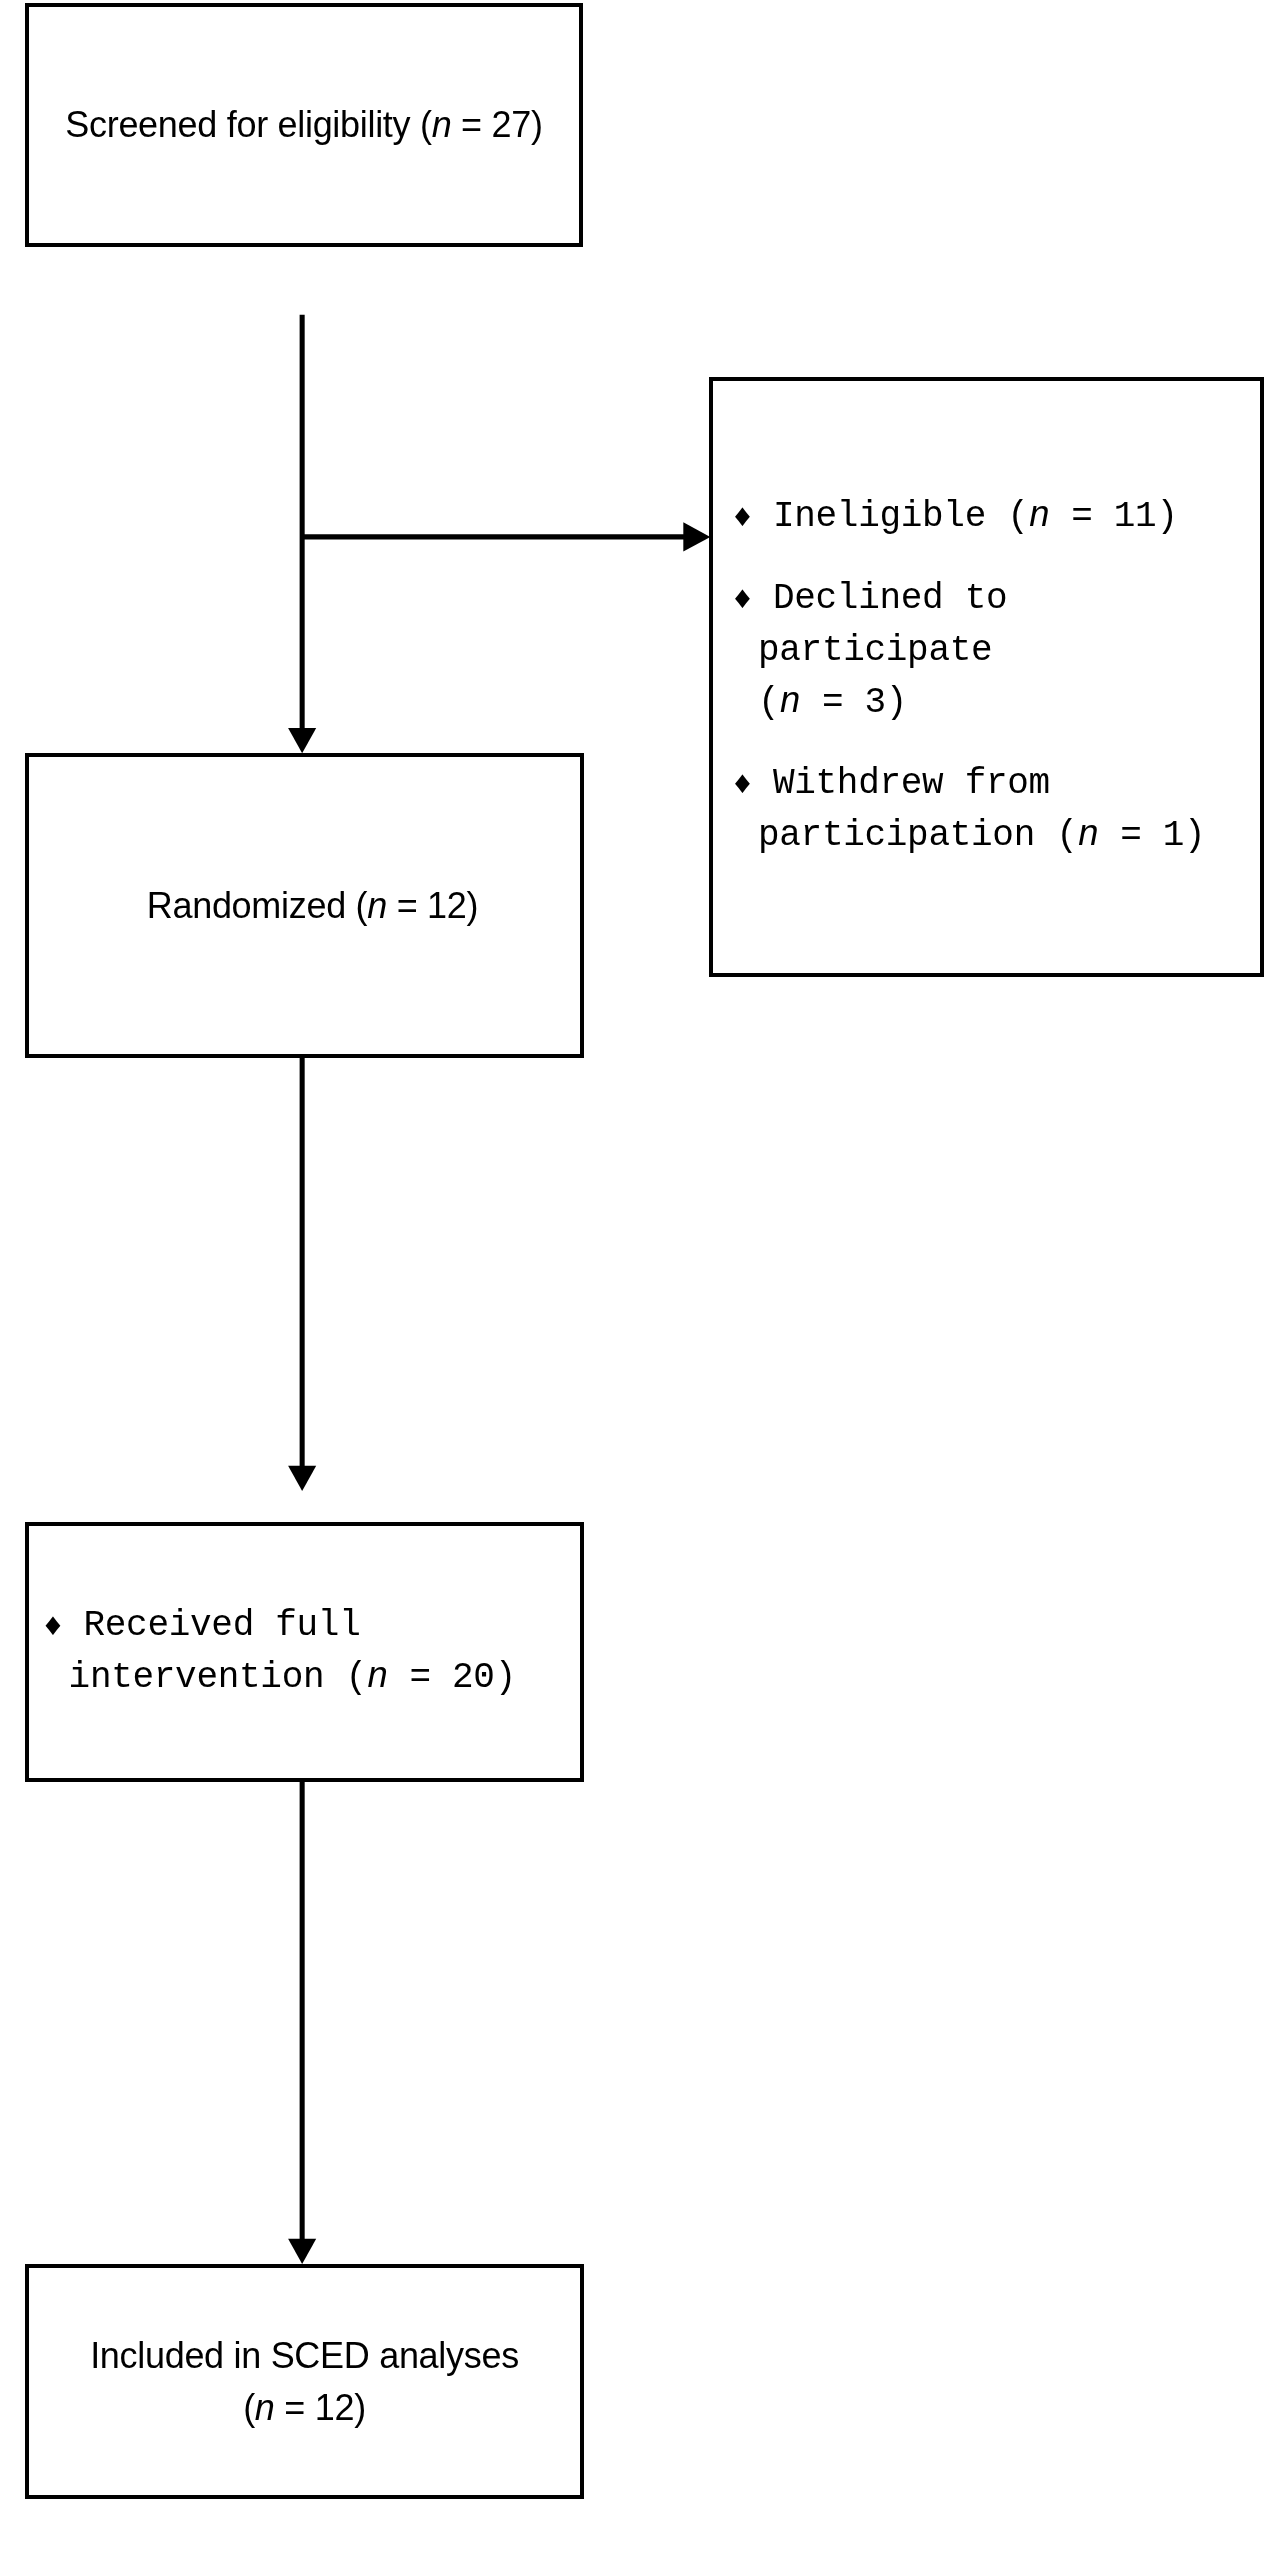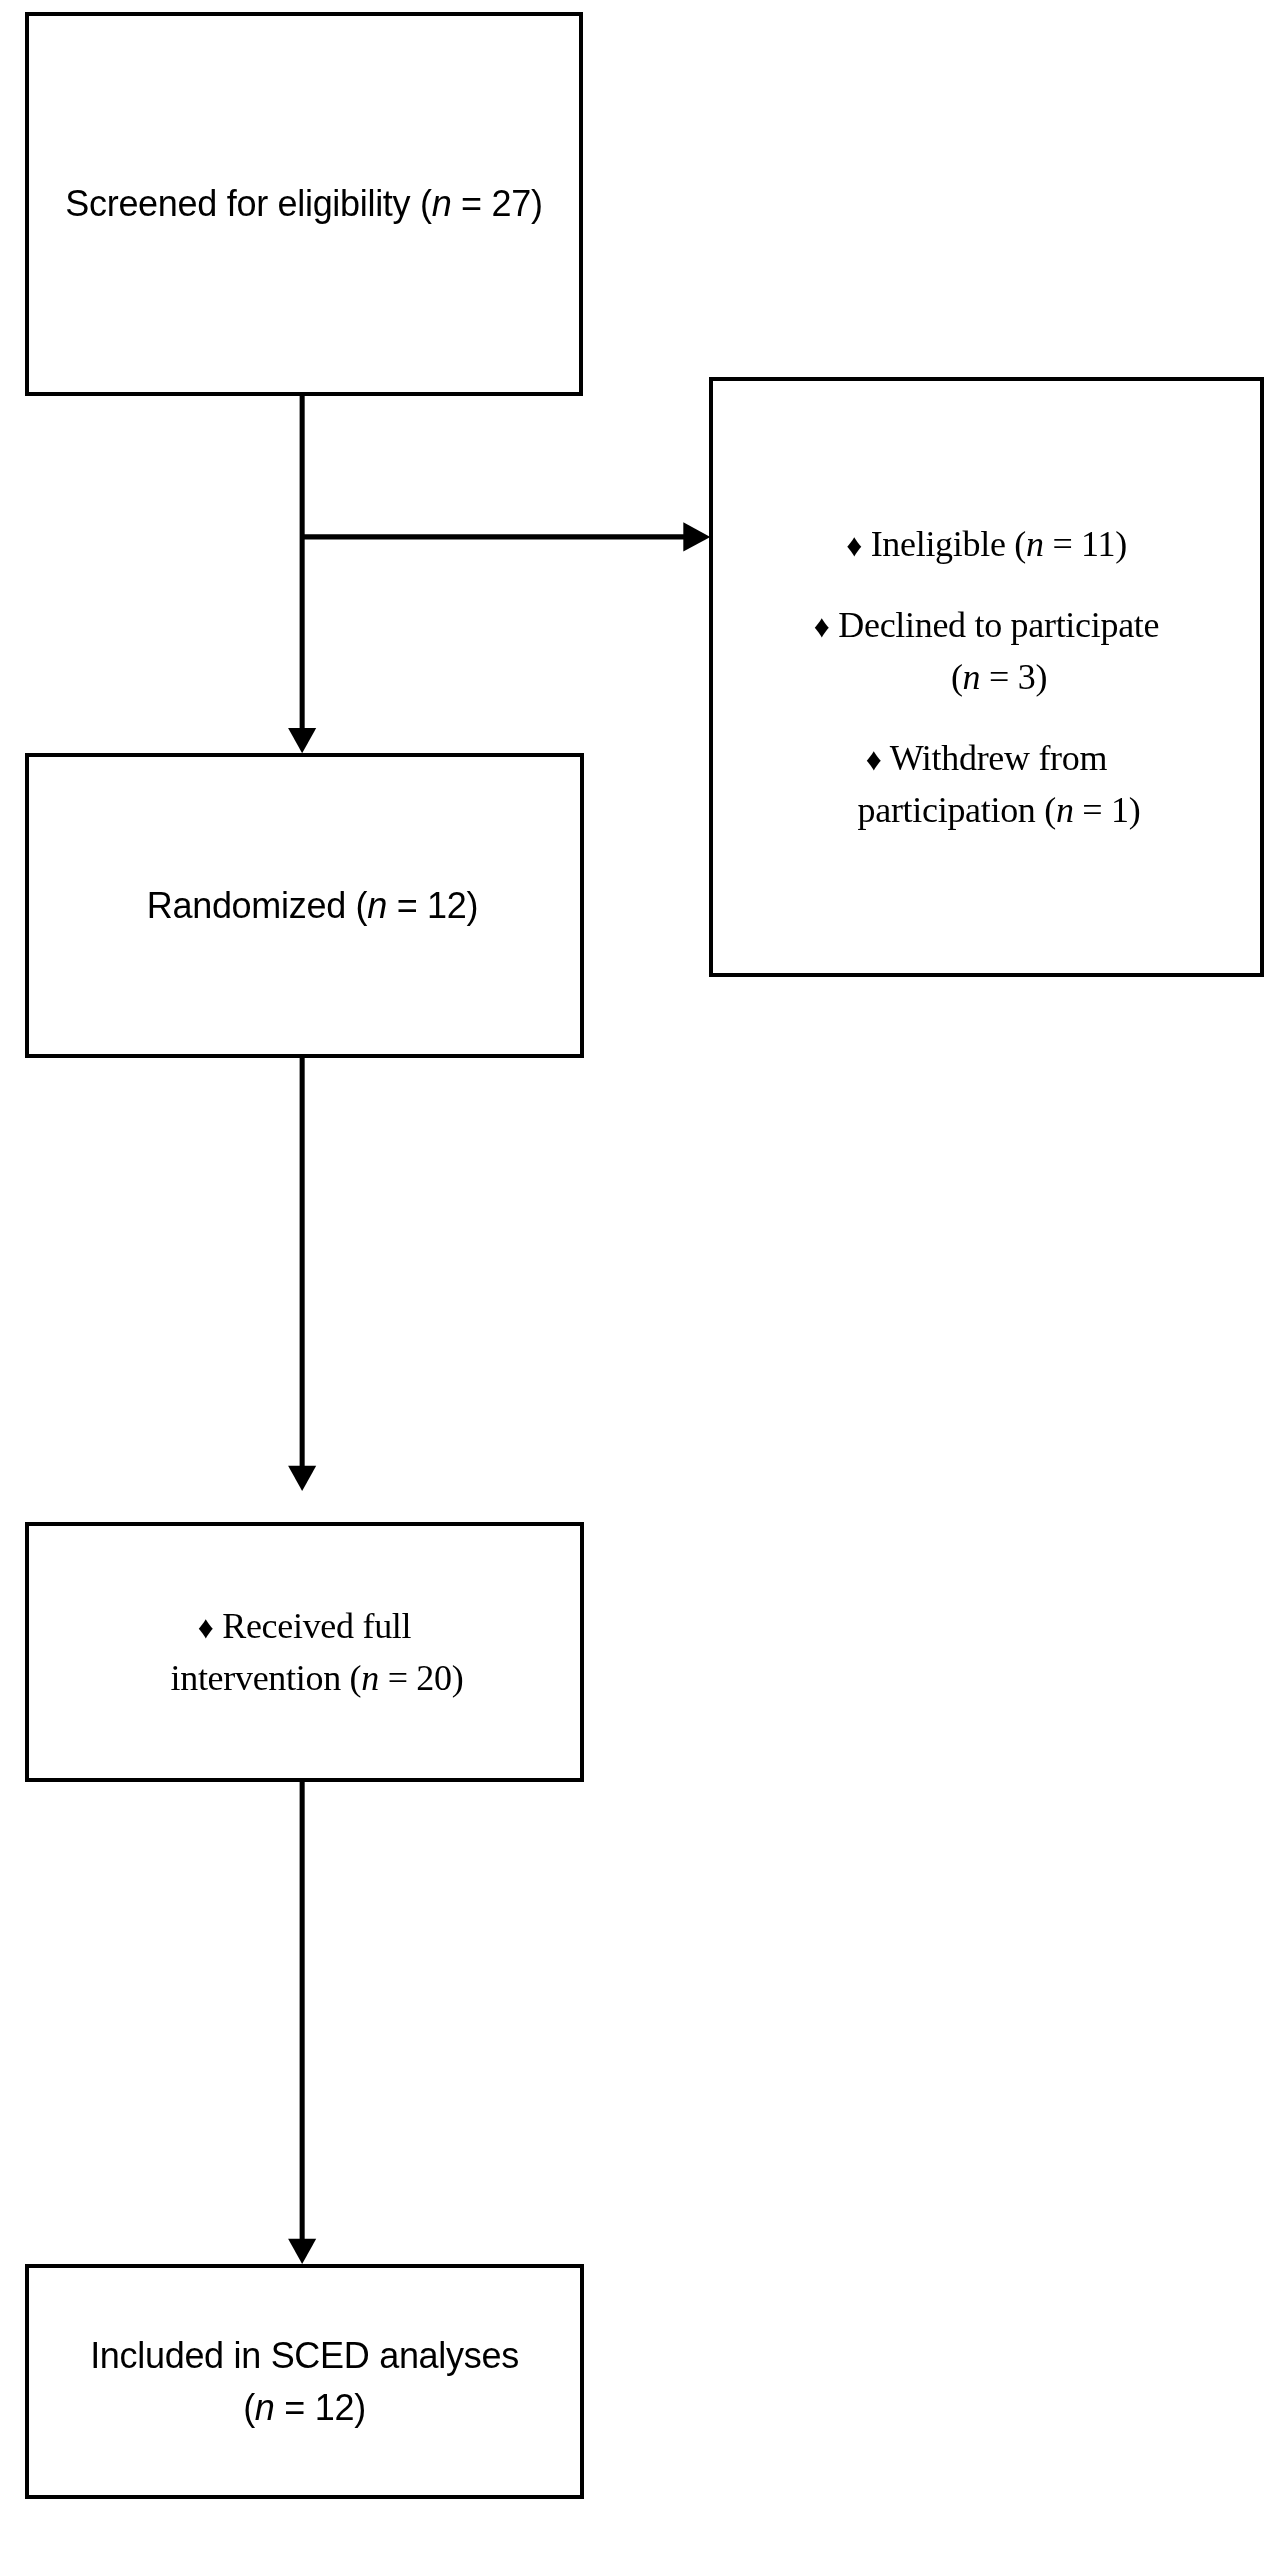--- a/index.html
+++ b/index.html
@@ -54,26 +54,25 @@
   .bullet-list {
     padding: 0 20px;
     margin: 0;
     list-style: none;
   }
   .bullet-item {
     font-size: 36px;
     line-height: 1.45;
     letter-spacing: -0.3px;
     font-stretch: condensed;
-    font-family: Liberation Serif, serif;
+    font-family: Liberation Mono, monospace;
     margin: 0 0 29px 0;
     text-indent: -25px;
     padding-left: 25px;
     white-space: pre-wrap;
-    text-align: center;
   }
   .bullet-item:last-child {
     margin-bottom: 0;
   }
   .bullet-glyph {
     font-size: 31.5px;
   }
   em.stat {
     font-style: italic;
   }
@@ -91,21 +90,21 @@
     <line x1="537" y1="955" x2="1225" y2="955" stroke="#000000" stroke-width="9"></line>
     <polygon points="1263,955 1215,929 1215,981" fill="#000000"></polygon>
 
     <line x1="537" y1="1882" x2="537" y2="2612" stroke="#000000" stroke-width="9"></line>
     <polygon points="537,2652 512,2607 562,2607" fill="#000000"></polygon>
 
     <line x1="537" y1="3115" x2="537" y2="3987" stroke="#000000" stroke-width="9"></line>
     <polygon points="537,4027 512,3982 562,3982" fill="#000000"></polygon>
   </svg>
 
-  <div class="node-box center-text" style="left:25px; top:12px; width:558px; height:384px;">
+  <div class="node-box center-text" style="left:25px; top:3px; width:558px; height:244px;">
     <div class="node-text centered"><span>Screened for eligibility (</span><em class="stat">n</em><span> =</span> <span>27)</span></div>
   </div>
 
   <div class="node-box" style="left:709px; top:377px; width:555px; height:600px;">
     <ul class="bullet-list">
       <li class="bullet-item"><span class="bullet-glyph">♦</span> <span>Ineligible (</span><em class="stat">n</em><span> = 11)</span></li>
       <li class="bullet-item"><span class="bullet-glyph">♦</span> <span>Declined to participate
 (</span><em class="stat">n</em><span> = 3)</span></li>
       <li class="bullet-item"><span class="bullet-glyph">♦</span> <span>Withdrew from
 participation (</span><em class="stat">n</em><span> = 1)</span></li>

